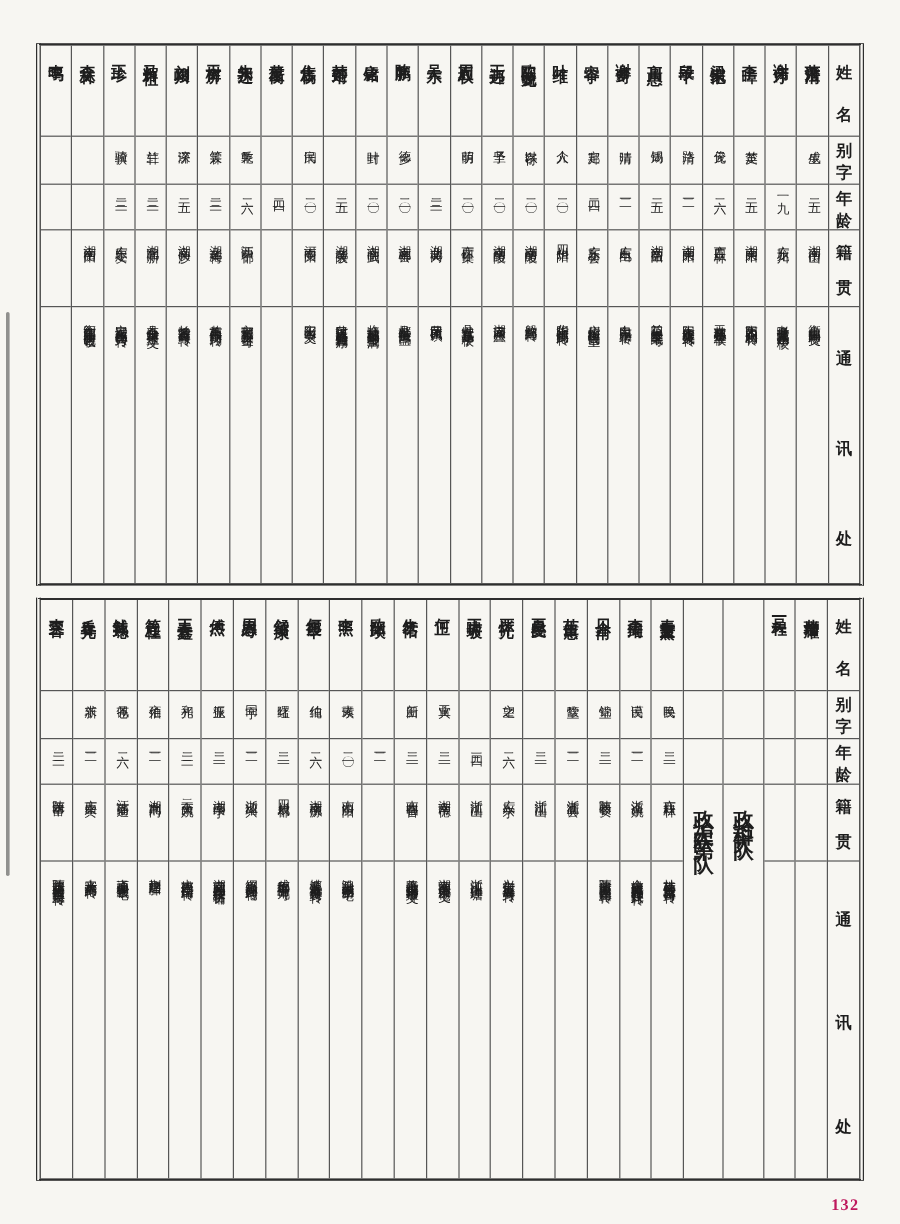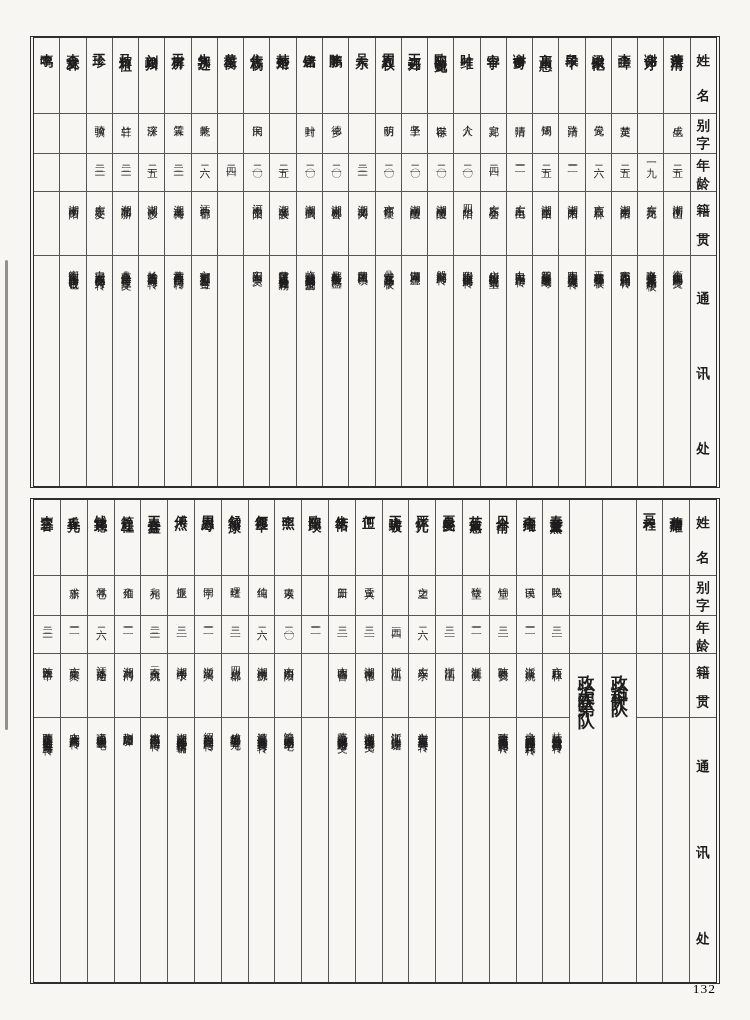--- a/index.html
+++ b/index.html
@@ -31,21 +31,21 @@
   .c-addr{flex:1;padding-top:6px;}
   .c-merged{flex:1;display:flex;justify-content:center;padding-top:8px;box-sizing:border-box;}
   .vtext{writing-mode:vertical-rl;text-orientation:upright;line-height:1;white-space:nowrap;}
   .t-name{font-size:13px;font-weight:700;letter-spacing:2px;}
   .t-zi{font-size:10.5px;letter-spacing:1px;}
   .t-age{font-size:10.5px;letter-spacing:2.5px;}
   .t-origin{font-size:10.5px;letter-spacing:1.5px;}
   .t-addr{font-size:10.5px;letter-spacing:1px;}
   .t-unit{font-size:17px;font-weight:700;letter-spacing:6px;}
   .spread{display:flex;flex-direction:column;justify-content:space-around;align-items:center;height:100%;width:100%;font-size:13.5px;font-weight:700;}
-  .page-number{position:absolute;right:34px;bottom:23px;font-size:13.5px;letter-spacing:1px;color:#000000;}
+  .page-number{position:absolute;right:34px;bottom:8px;font-size:13.5px;letter-spacing:1px;color:#be185d;font-weight:bold;}
 </style>
 </head>
 <body>
 
 <div class="page">
   <div class="scan-streak"></div>
 
   <div class="roster roster-top" id="roster-top">
     <div class="col">
       <div class="cell c-name">

